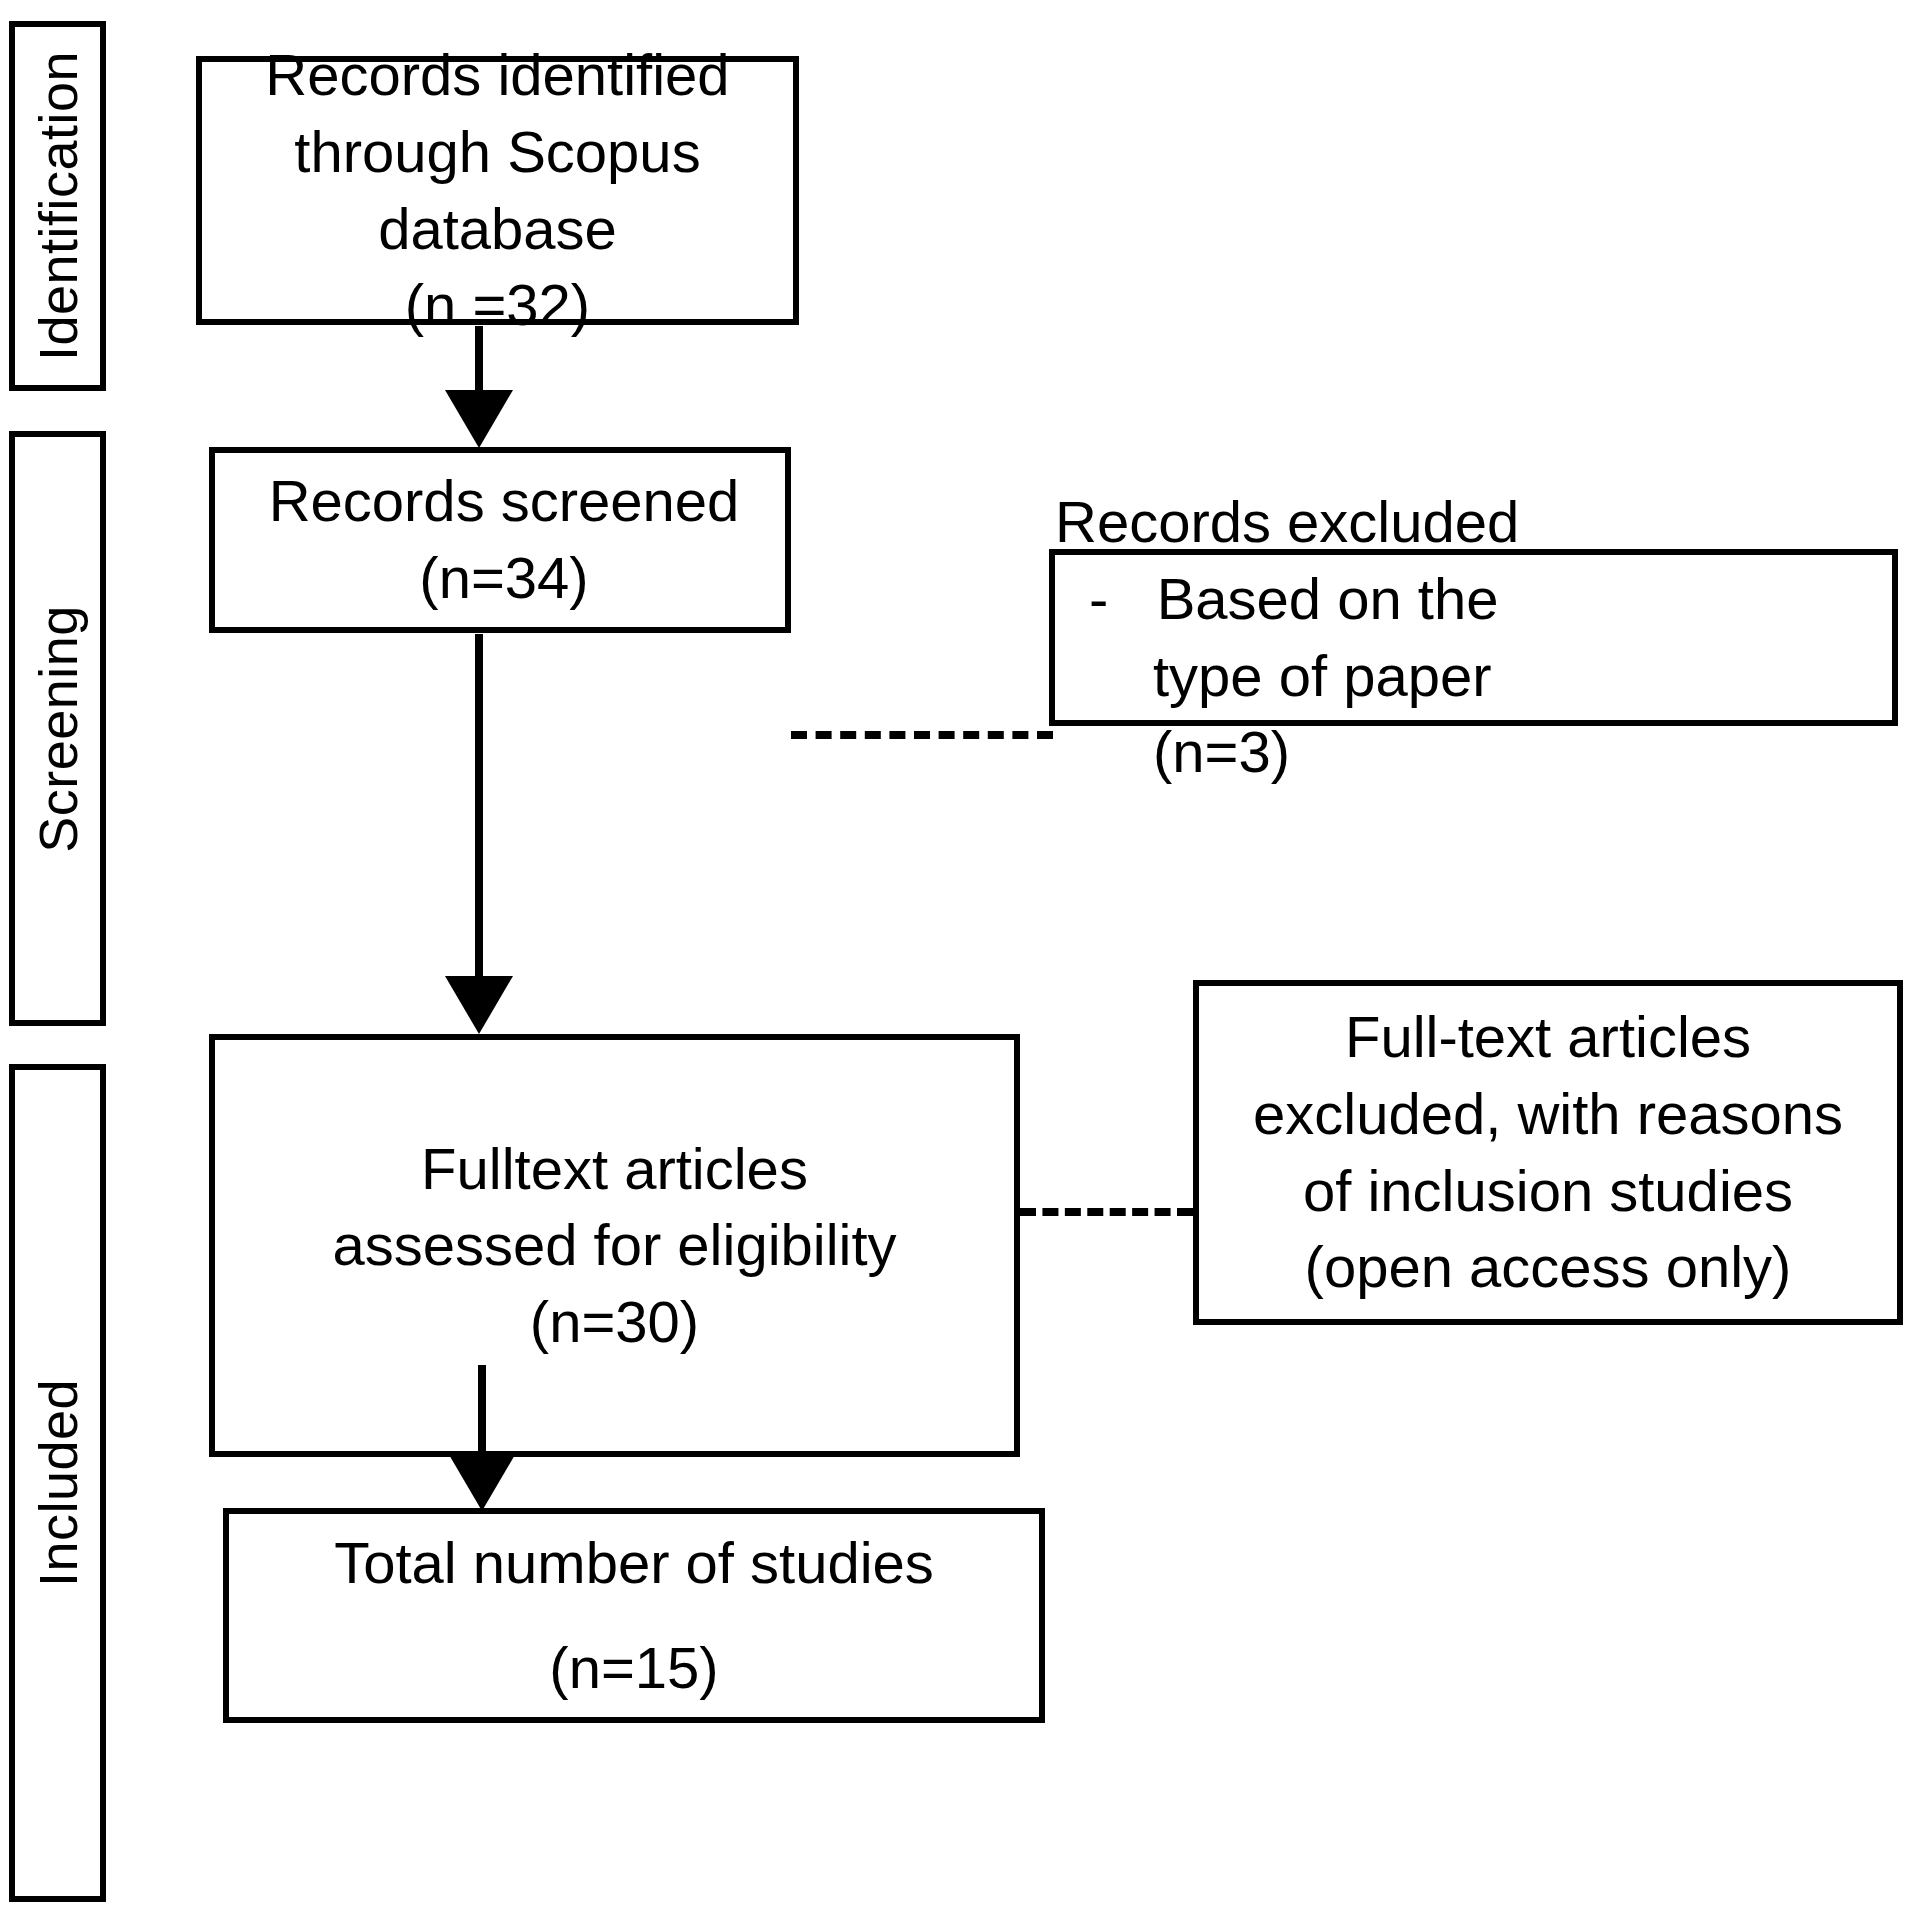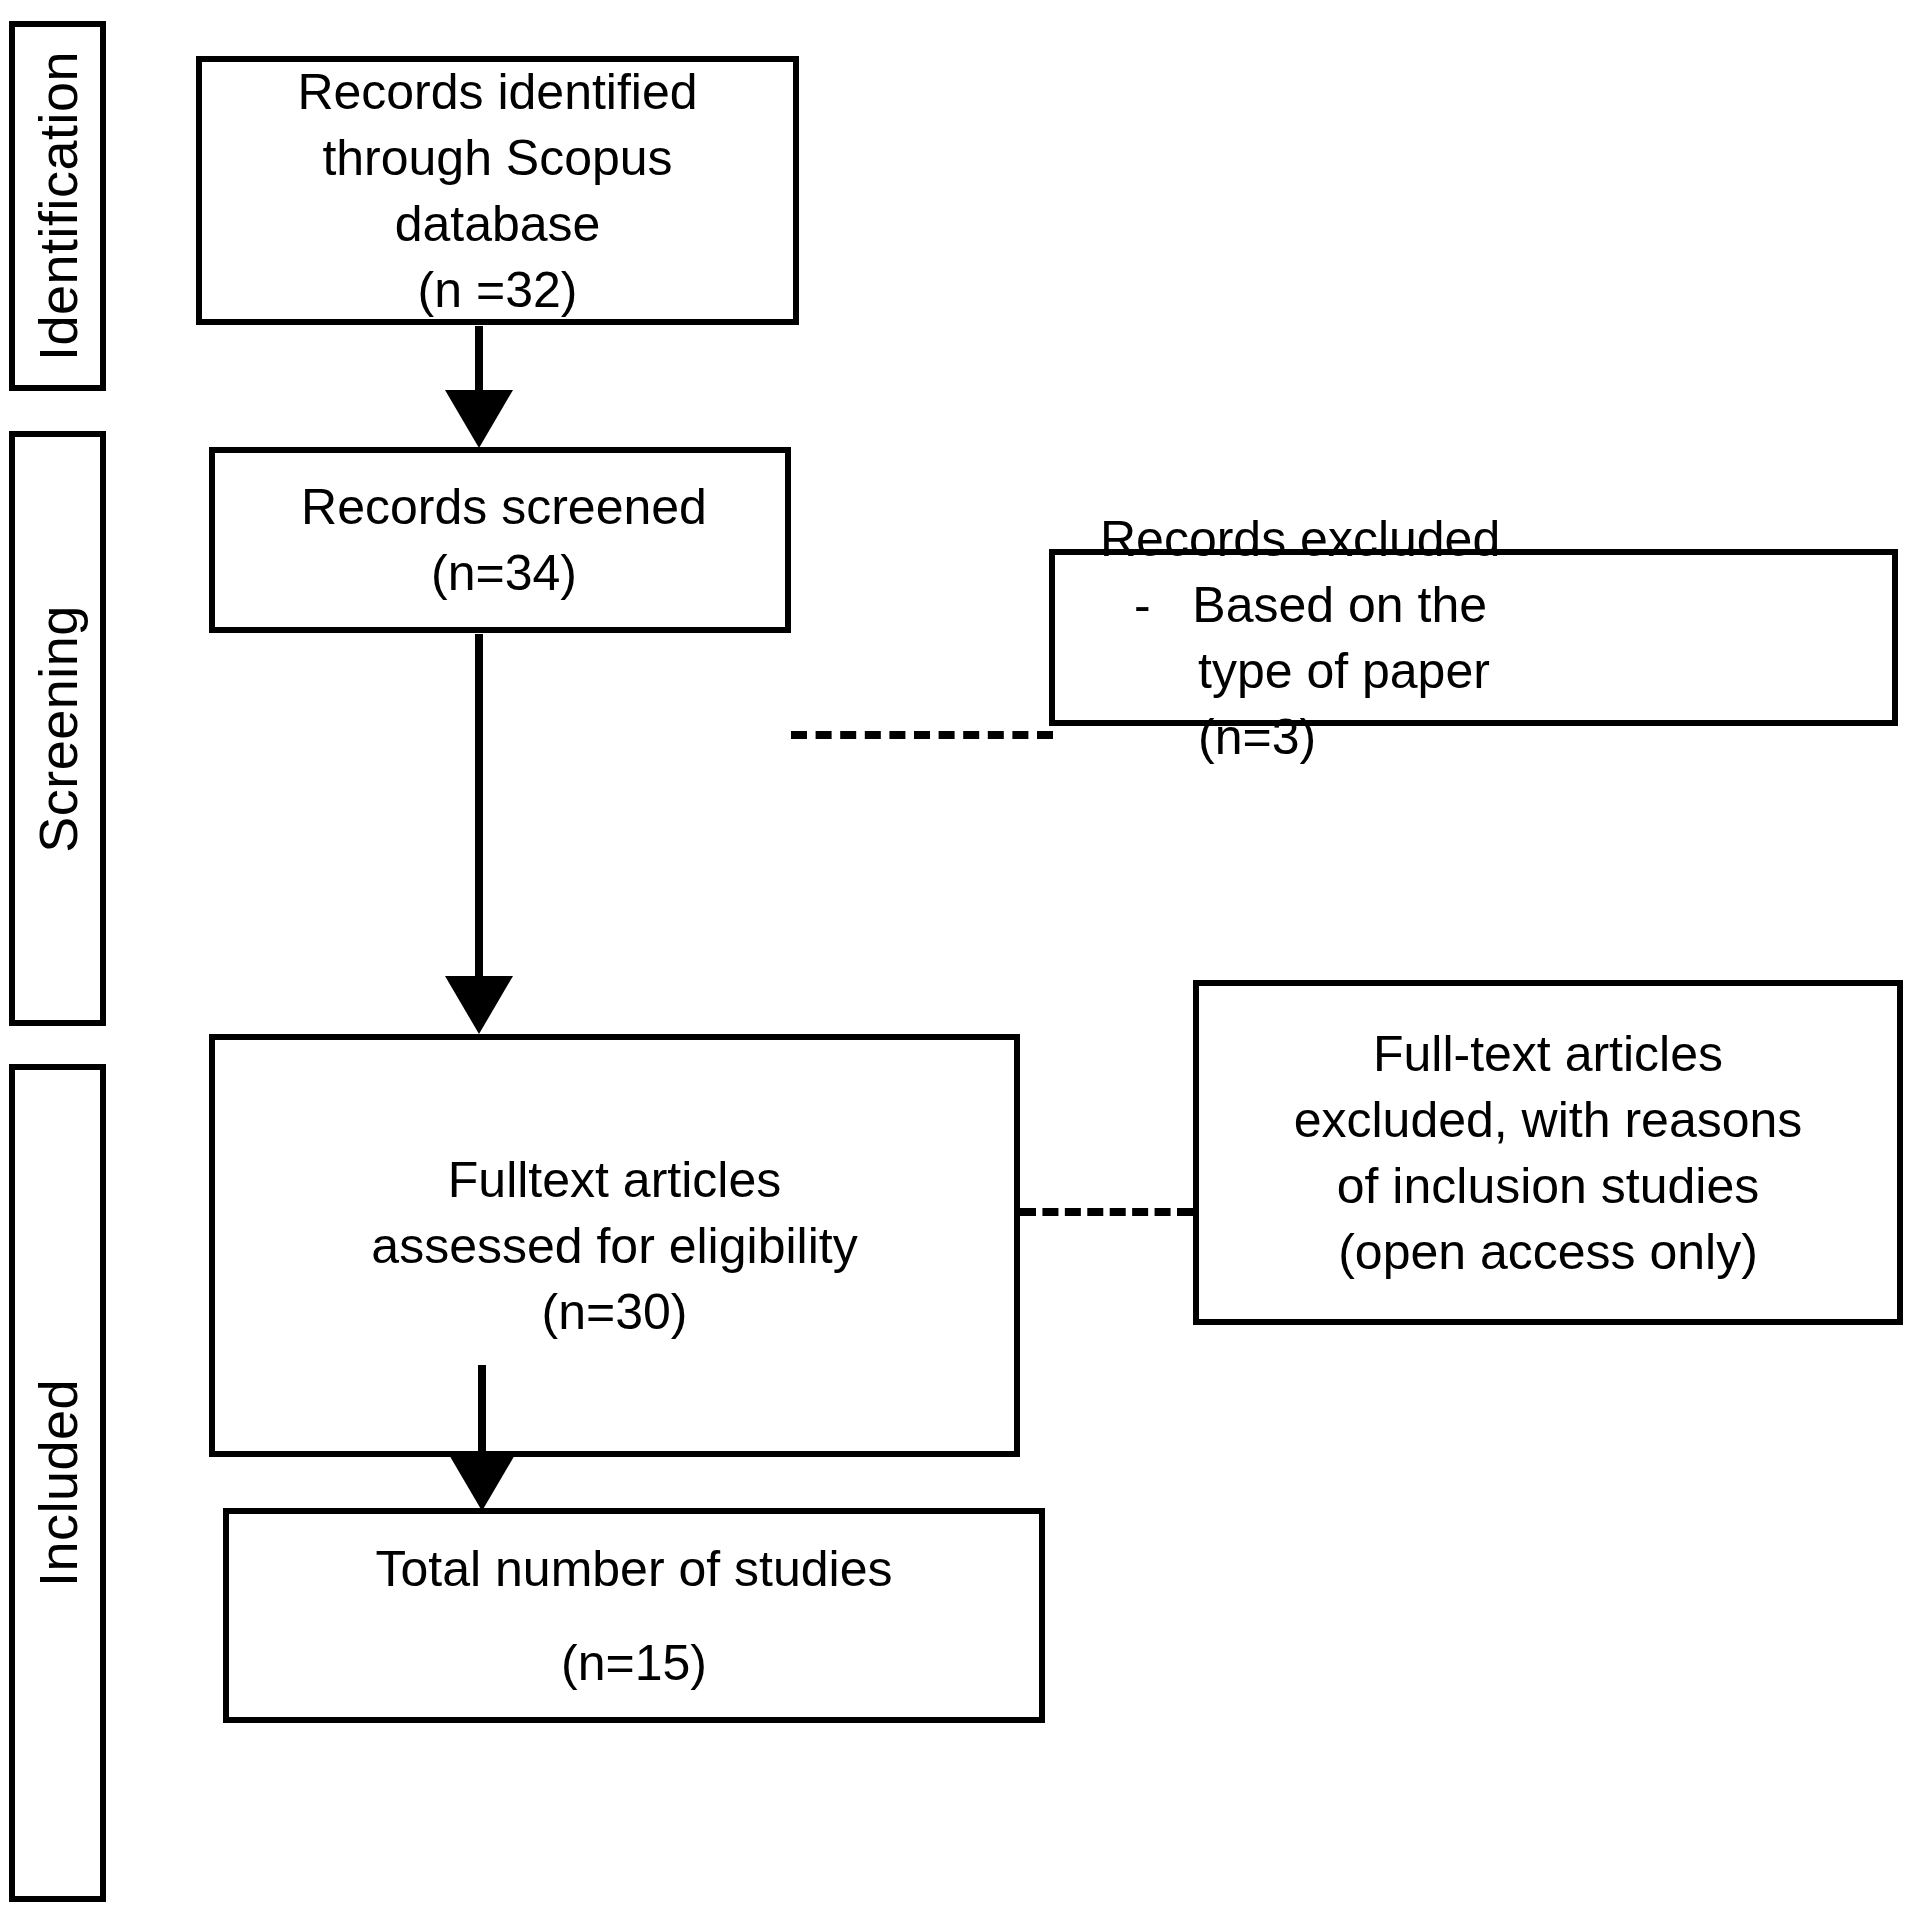--- a/index.html
+++ b/index.html
@@ -45,21 +45,21 @@
     box-sizing: border-box;
     display: flex;
     flex-direction: column;
     align-items: center;
     justify-content: center;
   }
   .flow-box.left-align {
     align-items: flex-start;
   }
   .box-line {
-    font-size: 50px;
+    font-size: 58px;
     line-height: 1.32;
     white-space: pre;
     text-align: center;
   }
   .flow-box.left-align .box-line {
     text-align: left;
   }
 
   
   .indent-bullet { padding-left: 34px; }
@@ -125,21 +125,21 @@
     <div class="head"></div>
   </div>
 
   <div class="flow-box" style="left:209px; top:447px; width:582px; height:186px;padding-left:8px;">
     <div class="box-line">Records screened</div>
     <div class="box-line">(n=34)</div>
   </div>
 
   <div class="dashed-h" style="left:791px; top:731px; width:262px;"></div>
 
-  <div class="flow-box left-align" style="left:1049px; top:549px; width:849px; height:177px; padding-left:45px;">
+  <div class="flow-box left-align" style="left:1049px; top:549px; width:849px; height:177px; ">
     <div class="box-line">Records excluded</div>
     <div class="box-line indent-bullet">-   Based on the</div>
     <div class="box-line indent-cont">type of paper</div>
     <div class="box-line indent-cont">(n=3)</div>
   </div>
 
   <div class="arrow-v" style="left:441px; top:634px; width:75px; height:400px;">
     <div class="shaft" style="height:342px;"></div>
     <div class="head"></div>
   </div>

